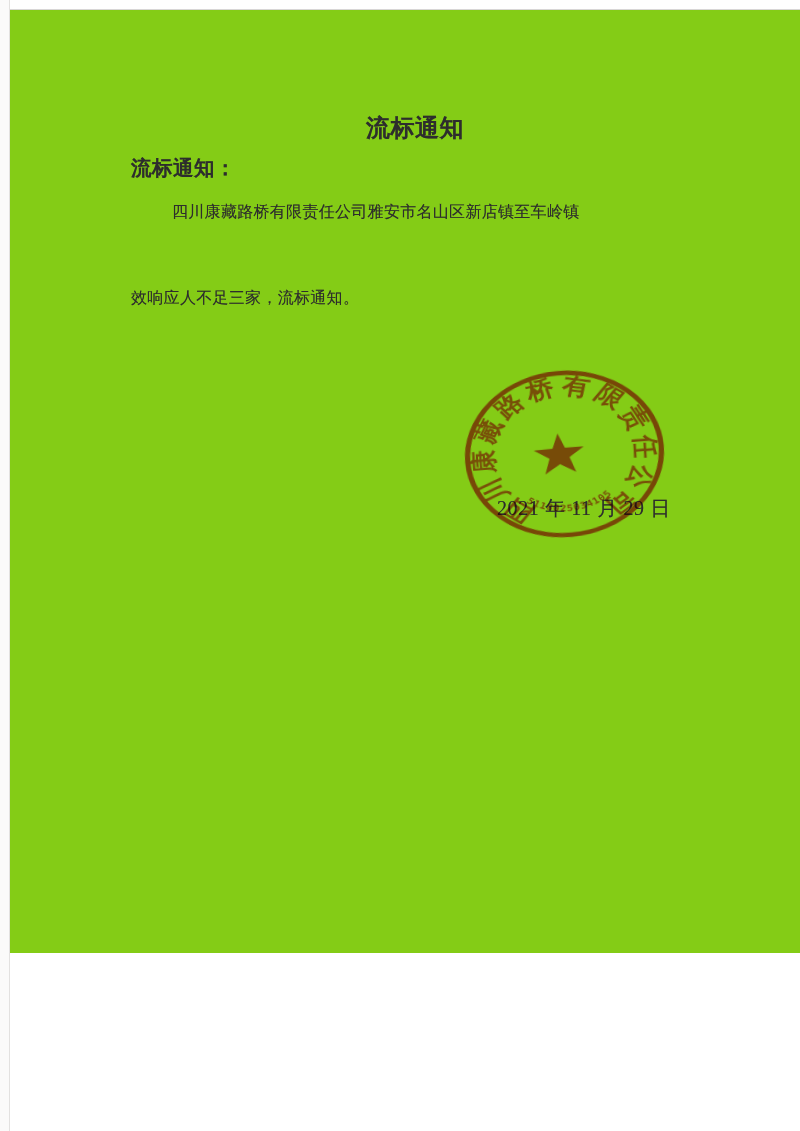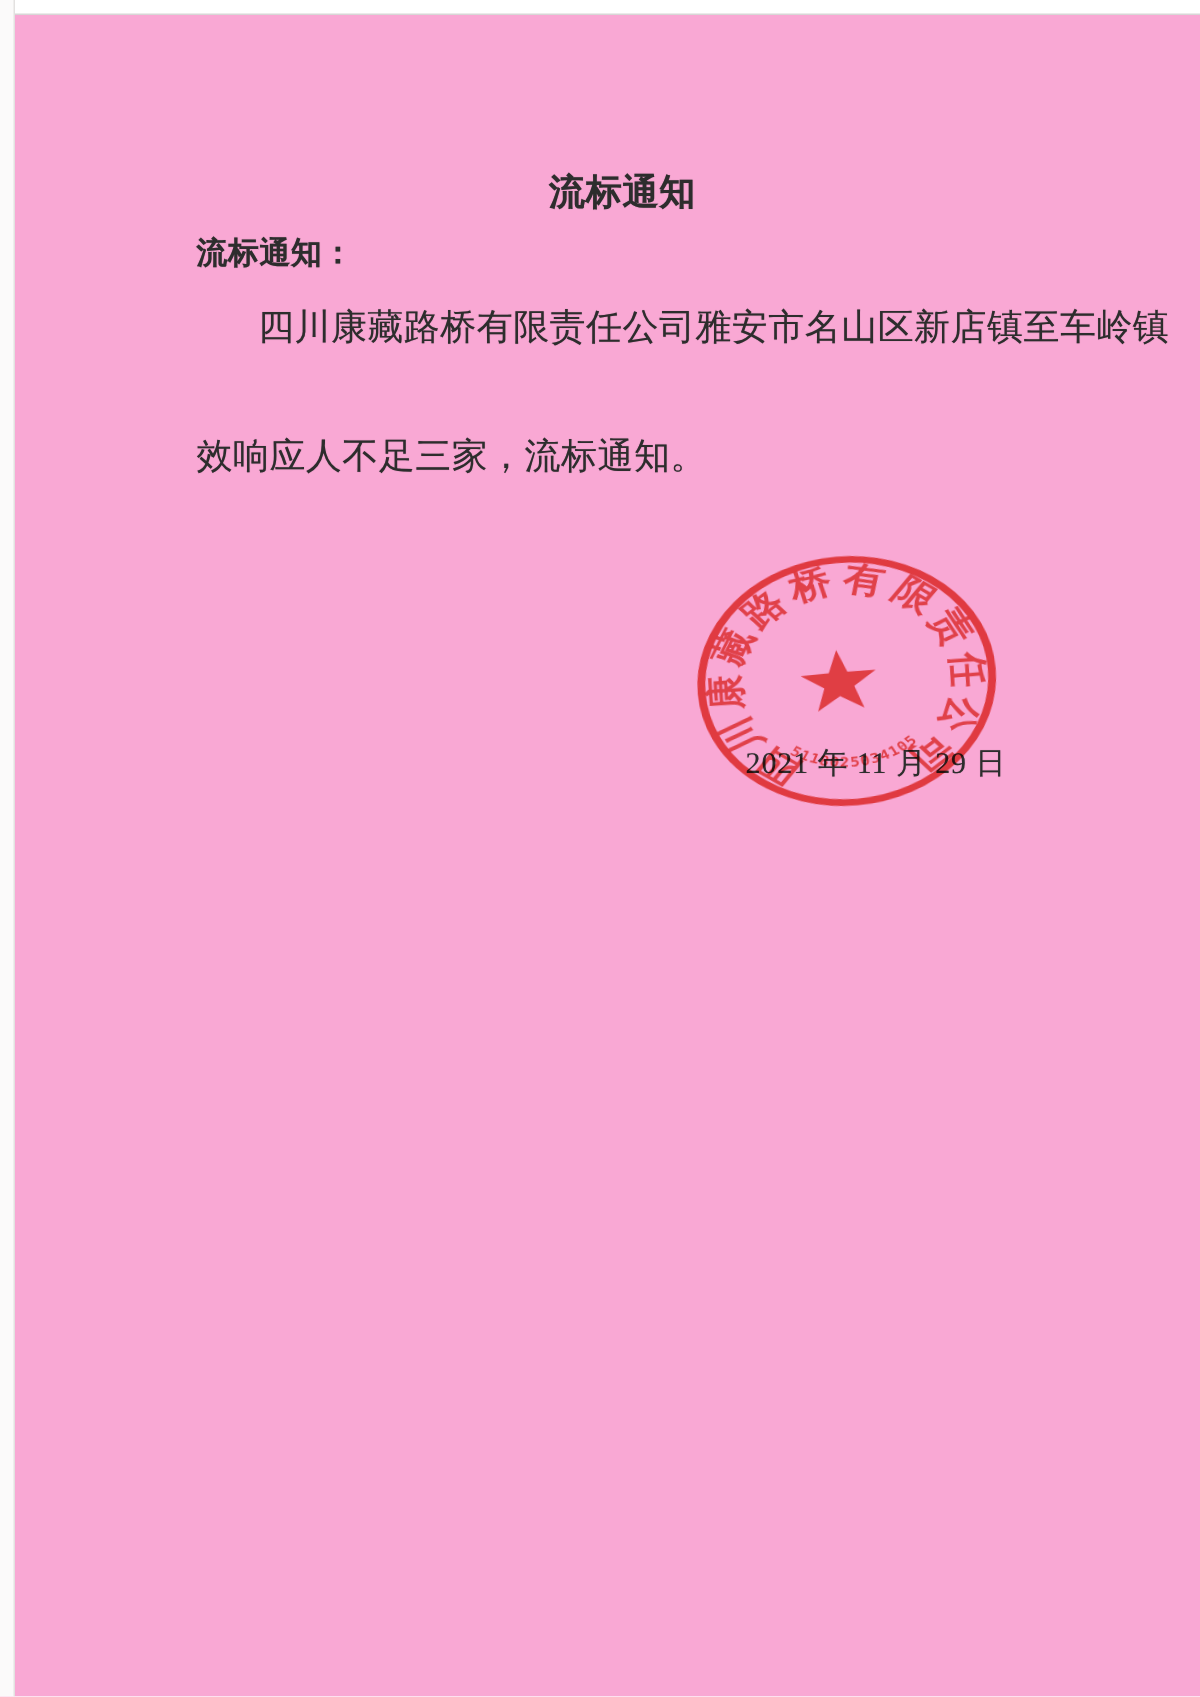--- a/index.html
+++ b/index.html
@@ -7,22 +7,22 @@
     padding: 0;
     background: #ffffff;
     width: 800px;
     height: 1131px;
     overflow: hidden;
     font-family: "Liberation Serif", "DejaVu Serif", serif;
   }
   .page {
     position: relative;
     width: 800px;
-    height: 1131px;
-    background: #f9a8d4;
+    height: 953px;
+    background: #84cc16;
   }
   
   .edge-top {
     position: absolute;
     left: 0; top: 0;
     width: 800px; height: 9px;
     background: #ffffff;
     border-bottom: 1px solid #d8d6d6;
   }
   .edge-left {
@@ -45,21 +45,21 @@
     letter-spacing: 0.5px;
     margin: 0;
   }
   .salutation {
     left: 131px; top: 154px;
     font-size: 20.5px;
     font-weight: bold;
     letter-spacing: 0.5px;
   }
   .body-line {
-    font-size: 24px;
+    font-size: 16px;
     letter-spacing: 0.3px;
   }
   .line1 { left: 172px; top: 202px; }
   .line2 { left: 131px; top: 245px; }
   .line3 { left: 131px; top: 288px; }
   .purchaser {
     left: 366px; top: 412px;
     font-size: 20.5px;
     letter-spacing: 0.2px;
   }

